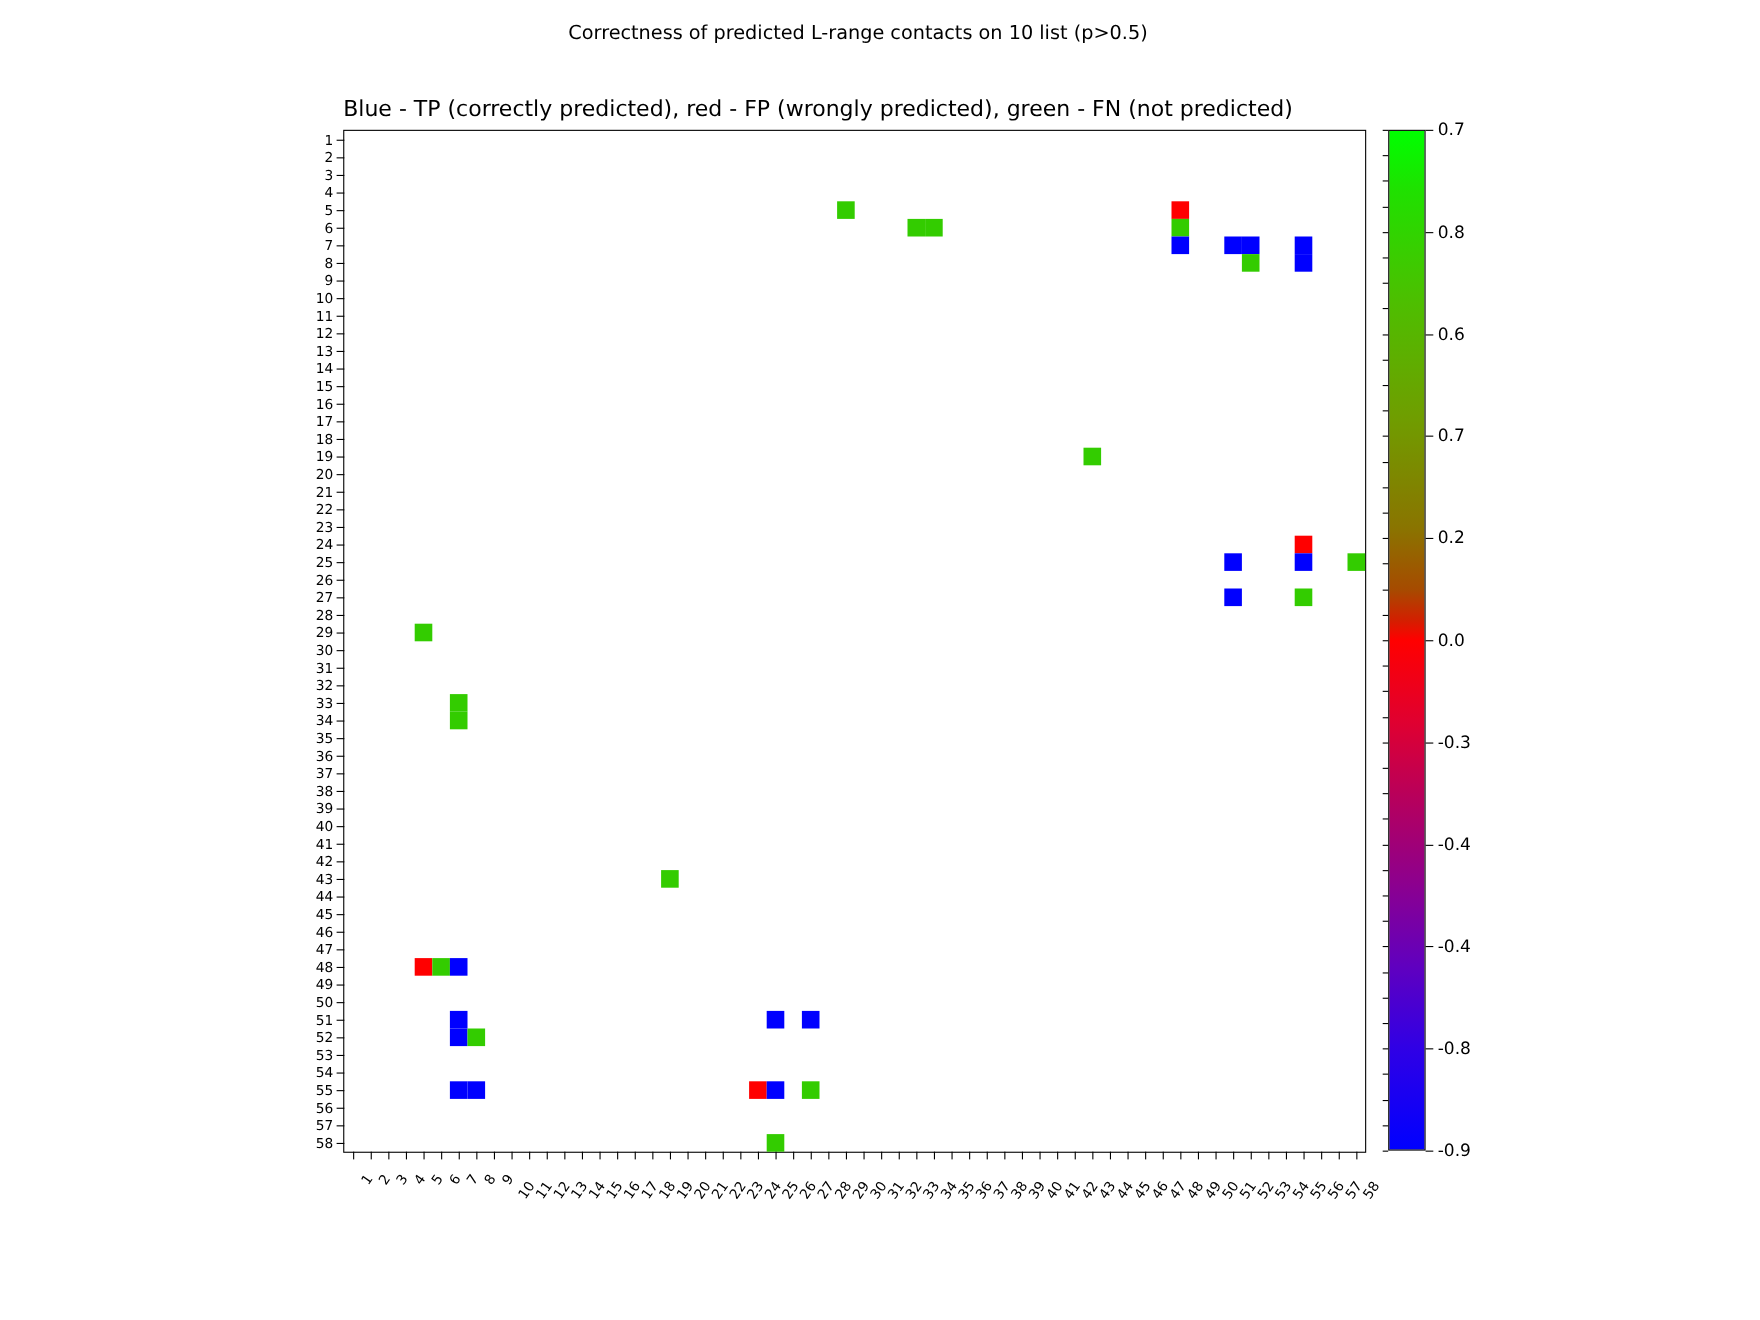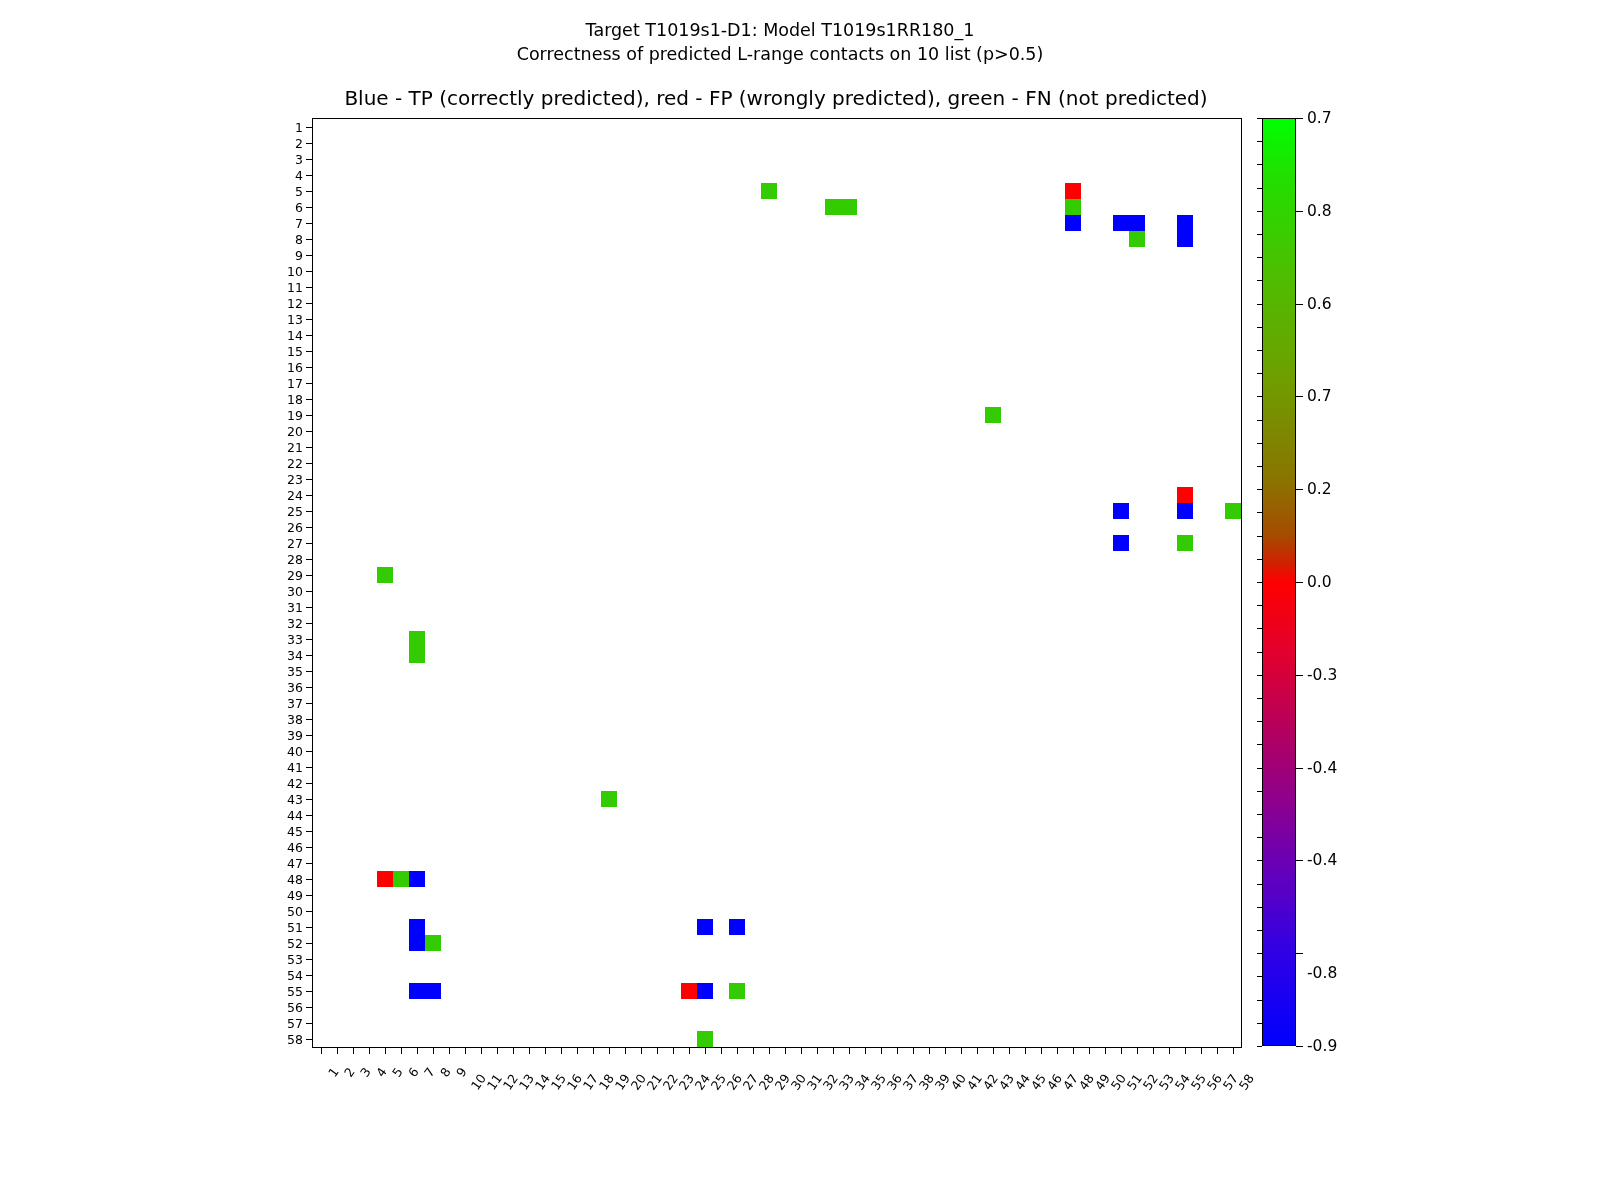--- a/index.html
+++ b/index.html
@@ -27,21 +27,20 @@
   #title-line1, #title-line2 {
     font-size: 17.5px;
     line-height: 24px;
     white-space: pre;
   }
   #subtitle {
     position: absolute;
     left: 312px;
     top: 86px;
     width: 928px;
-    text-align: center;
     font-size: 20px;
     white-space: pre;
   }
 
   
   #plot-area {
     position: absolute;
     left: 312px;
     top: 118px;
     width: 928px;
@@ -152,21 +151,20 @@
     margin-left: 11px;
     transform: translateY(-50%);
     font-size: 15.5px;
     white-space: pre;
   }
 </style>
 </head>
 <body>
 
 <div id="title-block">
-  <div id="title-line1">Target T1019s1-D1: Model T1019s1RR180_1</div>
   <div id="title-line2">Correctness of predicted L-range contacts on 10 list (p&gt;0.5)</div>
 </div>
 
 <div id="subtitle">Blue - TP (correctly predicted), red - FP (wrongly predicted), green - FN (not predicted)</div>
 
 <div id="plot-area">
   <div id="cells-layer">
       <div class="cell" style="left: 448px; top: 64px; width: 16px; height: 16px; background: rgb(51, 204, 0);"></div>
       <div class="cell" style="left: 512px; top: 80px; width: 16px; height: 16px; background: rgb(51, 204, 0);"></div>
       <div class="cell" style="left: 528px; top: 80px; width: 16px; height: 16px; background: rgb(51, 204, 0);"></div>
@@ -452,21 +450,21 @@
     <div class="cbtick-label" style="top: 371.2px;">0.2</div>
     <div class="cbtick" style="top: 464px;"></div>
     <div class="cbtick-label" style="top: 464px;">0.0</div>
     <div class="cbtick" style="top: 556.8px;"></div>
     <div class="cbtick-label" style="top: 556.8px;">-0.3</div>
     <div class="cbtick" style="top: 649.6px;"></div>
     <div class="cbtick-label" style="top: 649.6px;">-0.4</div>
     <div class="cbtick" style="top: 742.4px;"></div>
     <div class="cbtick-label" style="top: 742.4px;">-0.4</div>
     <div class="cbtick" style="top: 835.2px;"></div>
-    <div class="cbtick-label" style="top: 835.2px; margin-top: 20px;">-0.8</div>
+    <div class="cbtick-label" style="top: 835.2px;">-0.8</div>
     <div class="cbtick" style="top: 928px;"></div>
     <div class="cbtick-label" style="top: 928px;">-0.9</div>
     <div class="cbtick-minor" style="top: 0px;"></div>
     <div class="cbtick-minor" style="top: 23.2px;"></div>
     <div class="cbtick-minor" style="top: 46.4px;"></div>
     <div class="cbtick-minor" style="top: 69.6px;"></div>
     <div class="cbtick-minor" style="top: 92.8px;"></div>
     <div class="cbtick-minor" style="top: 116px;"></div>
     <div class="cbtick-minor" style="top: 139.2px;"></div>
     <div class="cbtick-minor" style="top: 162.4px;"></div>

